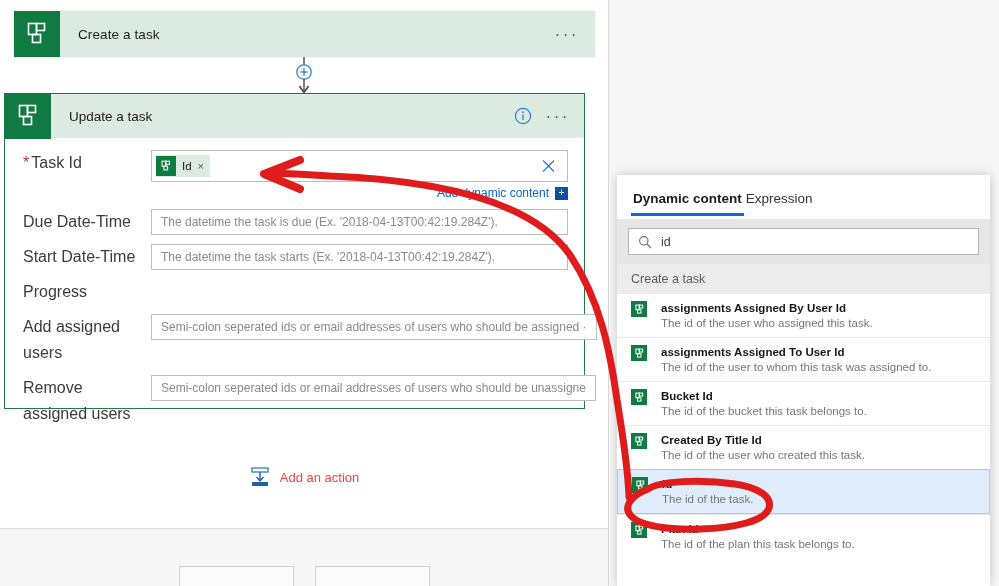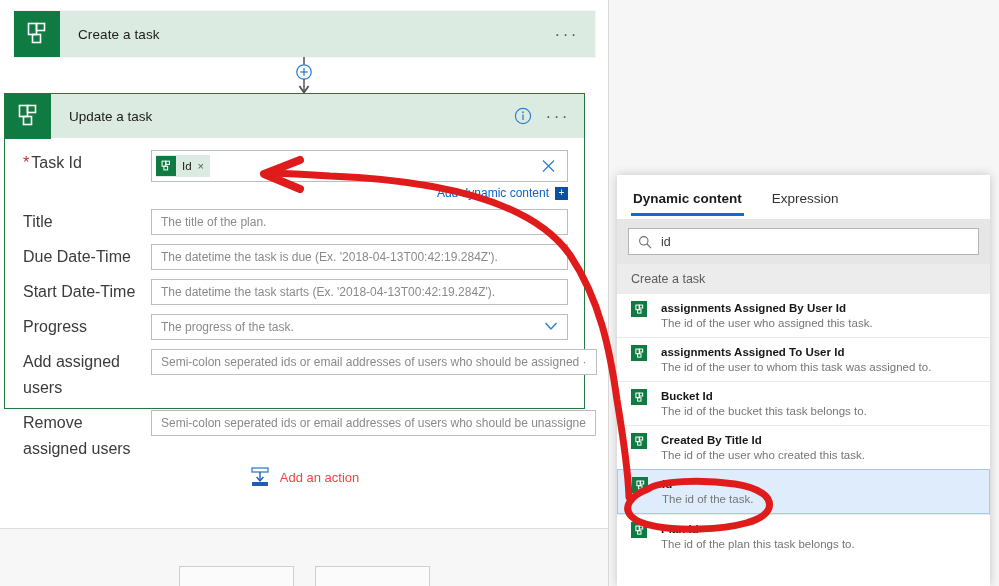--- a/index.html
+++ b/index.html
@@ -131,21 +131,21 @@
   }
 
   
   .dcpanel{
     position:absolute;left:617px;top:175px;width:373px;height:411px;
     background:#ffffff;
     box-shadow:0 0 10px rgba(0,0,0,0.20);
     box-sizing:border-box;
     overflow:hidden;
   }
-  .dctabs{height:44px;display:flex;align-items:center;padding:0 4px 0 14px;gap:26px;position:relative;}
+  .dctabs{height:44px;display:flex;align-items:center;padding:0 4px 0 14px;position:relative;}
   .dctab{font-size:13.5px;color:#333;padding:12px 2px 10px;position:relative;}
   .dctab.active{font-weight:bold;color:#1b1b1b;}
   .dctab.active:after{
     content:"";position:absolute;left:0;right:0;bottom:0;height:3px;background:#1668d6;
   }
 
   .dcsearchwrap{background:#e6e6e6;padding:9px 11px;}
   .dcsearch{
     height:27px;background:#fff;border:1px solid #b5b5b5;box-sizing:border-box;
     display:flex;align-items:center;gap:9px;padding:0 9px;
@@ -253,49 +253,37 @@
                 <line x1="14" y1="3" x2="3" y2="14" stroke="#2f7fd0" stroke-width="1.3"></line>
               </svg>
             </div>
             <div class="adyn">
               <span>Add dynamic content</span>
               <span class="plusbox">+</span>
             </div>
           </div>
         </div>
 
-        <div class="frow">
-          <div class="flabel">Title</div>
-          <div class="fctl">
-            <div class="ftext">The title of the plan.</div>
-          </div>
-        </div>
 
         <div class="frow">
           <div class="flabel">Due Date-Time</div>
           <div class="fctl">
             <div class="ftext">The datetime the task is due (Ex. '2018-04-13T00:42:19.284Z').</div>
           </div>
         </div>
 
         <div class="frow">
           <div class="flabel">Start Date-Time</div>
           <div class="fctl">
             <div class="ftext">The datetime the task starts (Ex. '2018-04-13T00:42:19.284Z').</div>
           </div>
         </div>
 
         <div class="frow">
           <div class="flabel">Progress</div>
-          <div class="fctl">
-            <div class="ftext dd">The progress of the task.</div>
-            <svg class="chev" viewBox="0 0 16 16">
-              <path d="M2.5 5 L8 11 L13.5 5" fill="none" stroke="#2f7fd0" stroke-width="1.5"></path>
-            </svg>
-          </div>
         </div>
 
         <div class="frow">
           <div class="flabel">Add assigned users</div>
           <div class="fctl">
             <div class="ftext">Semi-colon seperated ids or email addresses of users who should be assigned ·</div>
           </div>
         </div>
 
         <div class="frow">

